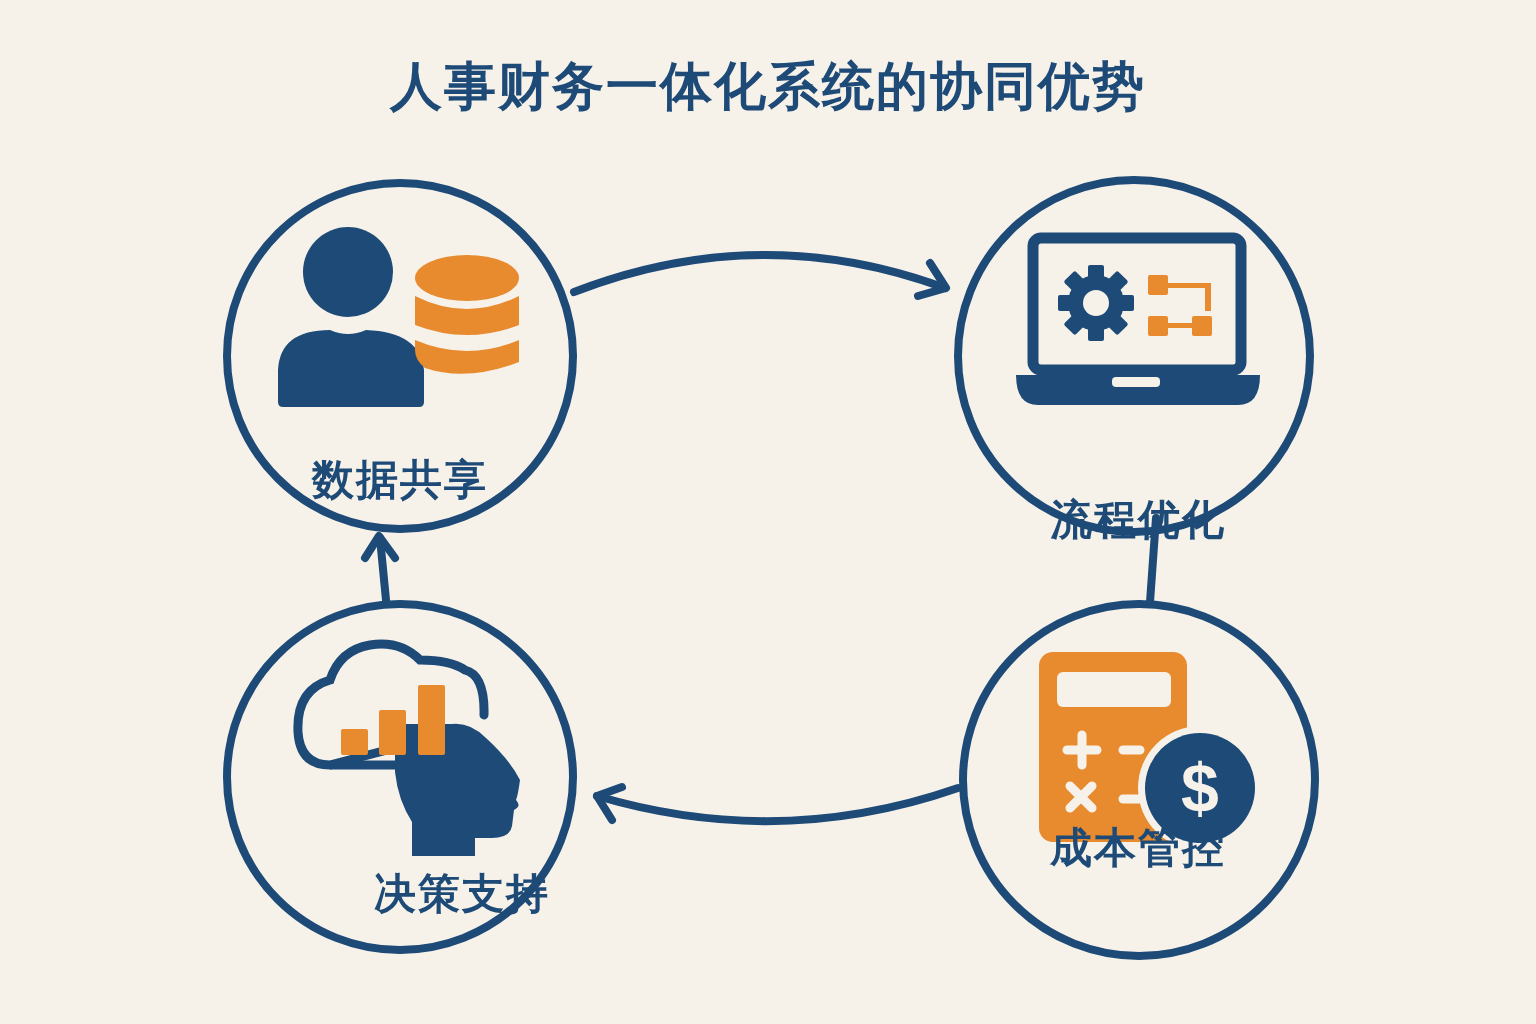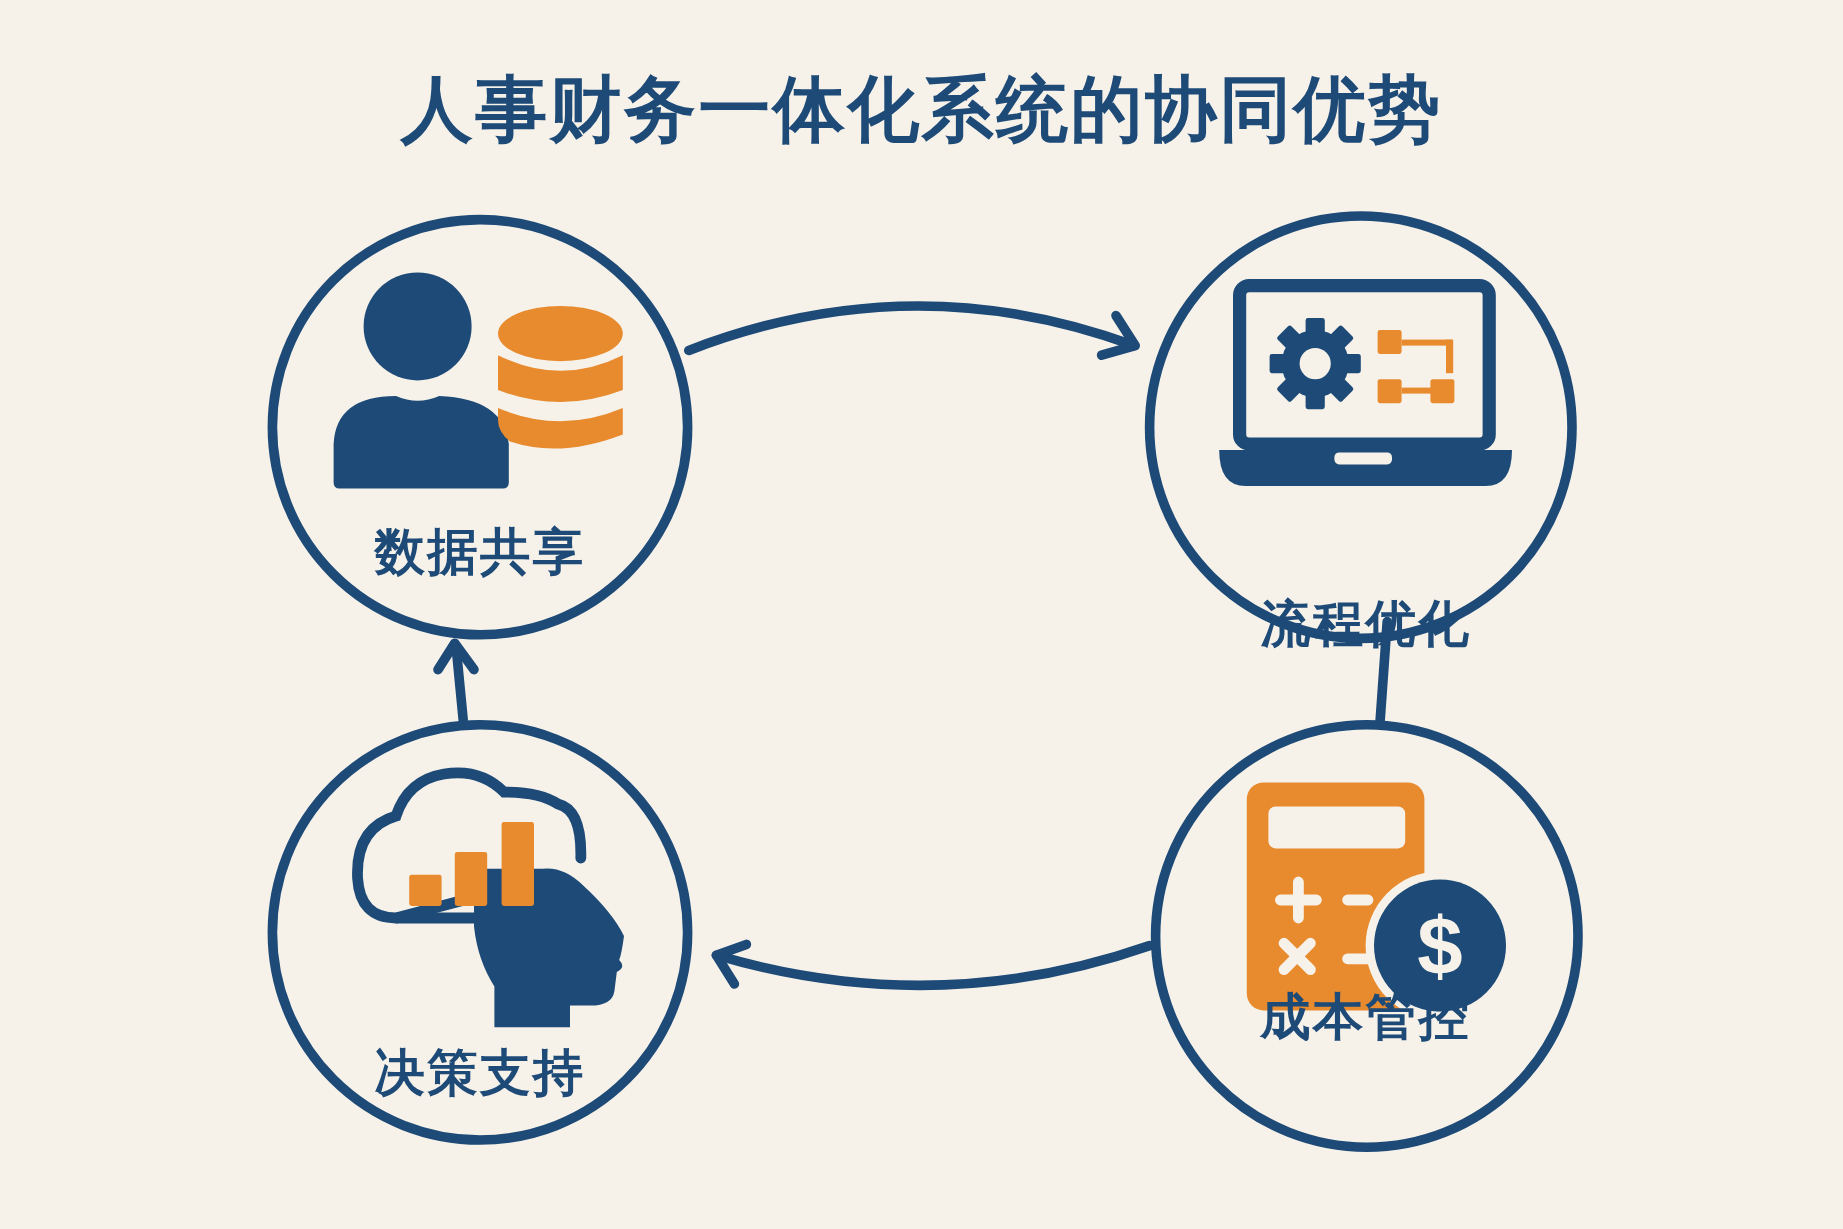--- a/index.html
+++ b/index.html
@@ -1,17 +1,17 @@
 <!DOCTYPE html>
 <html><head>
 <meta charset="utf-8">
 <style>
   html,body{margin:0;padding:0;}
   body{width:1536px;height:1024px;background:#f7f2e9;position:relative;overflow:hidden;font-family:"DejaVu Sans",sans-serif;}
-  .title{position:absolute;left:0;top:52px;width:1536px;text-align:center;font-size:60px;font-weight:bold;color:#1d4a77;letter-spacing:2px;}
+  .title{position:absolute;left:0;top:52px;width:1536px;text-align:center;font-size:52px;font-weight:bold;color:#1d4a77;letter-spacing:2px;}
   svg.main{position:absolute;left:0;top:0;}
   .label{position:absolute;width:300px;text-align:center;font-size:42px;font-weight:bold;color:#1d4a77;letter-spacing:2px;}
 </style>
 </head>
 <body>
 
 <div class="title">人事财务一体化系统的协同优势</div>
 
 <svg class="main" width="1536" height="1024" viewBox="0 0 1536 1024">
 
@@ -88,16 +88,16 @@
       <path d="M1082 735 L1082 765 M1067 750 L1097 750"></path>
       <path d="M1070 786 L1092 808 M1092 786 L1070 808"></path>
       <path d="M1123 750 L1140 750 M1123 799 L1140 799"></path>
     </g>
     <circle cx="1200" cy="788" r="62" fill="#f7f2e9"></circle>
     <circle cx="1200" cy="788" r="55" fill="#1d4a77"></circle>
     <text x="1200" y="812" text-anchor="middle" font-family="Liberation Sans, sans-serif" font-weight="bold" font-size="68" fill="#f7f2e9">$</text>
   </g>
 </svg>
 
-<div class="label" style="left:250px;top:432px;">数据共享</div>
+<div class="label" style="left:250px;top:452px;">数据共享</div>
 <div class="label" style="left:988px;top:452px;margin-top:40px;">流程优化</div>
 <div class="label" style="left:988px;top:820px;">成本管控</div>
-<div class="label" style="left:250px;top:866px;">决策支持</div>
+<div class="label" style="left:250px;top:866px;text-align:right;">决策支持</div>
 
 </body></html>

